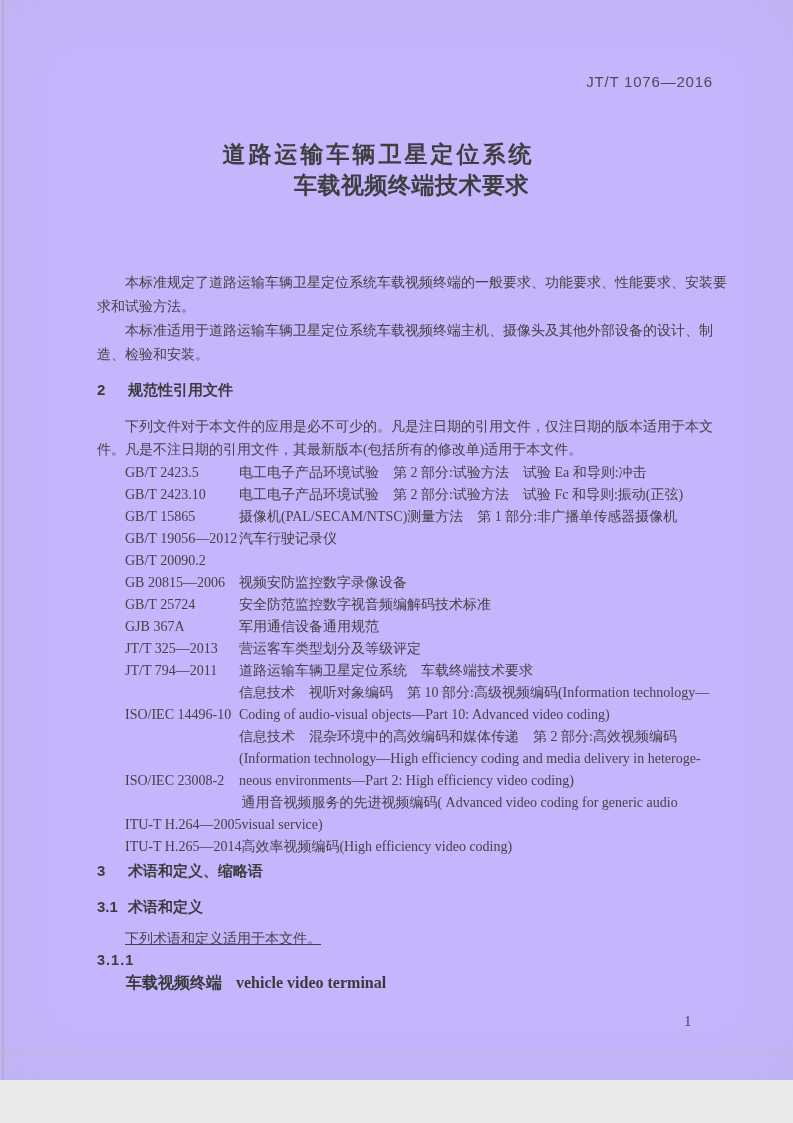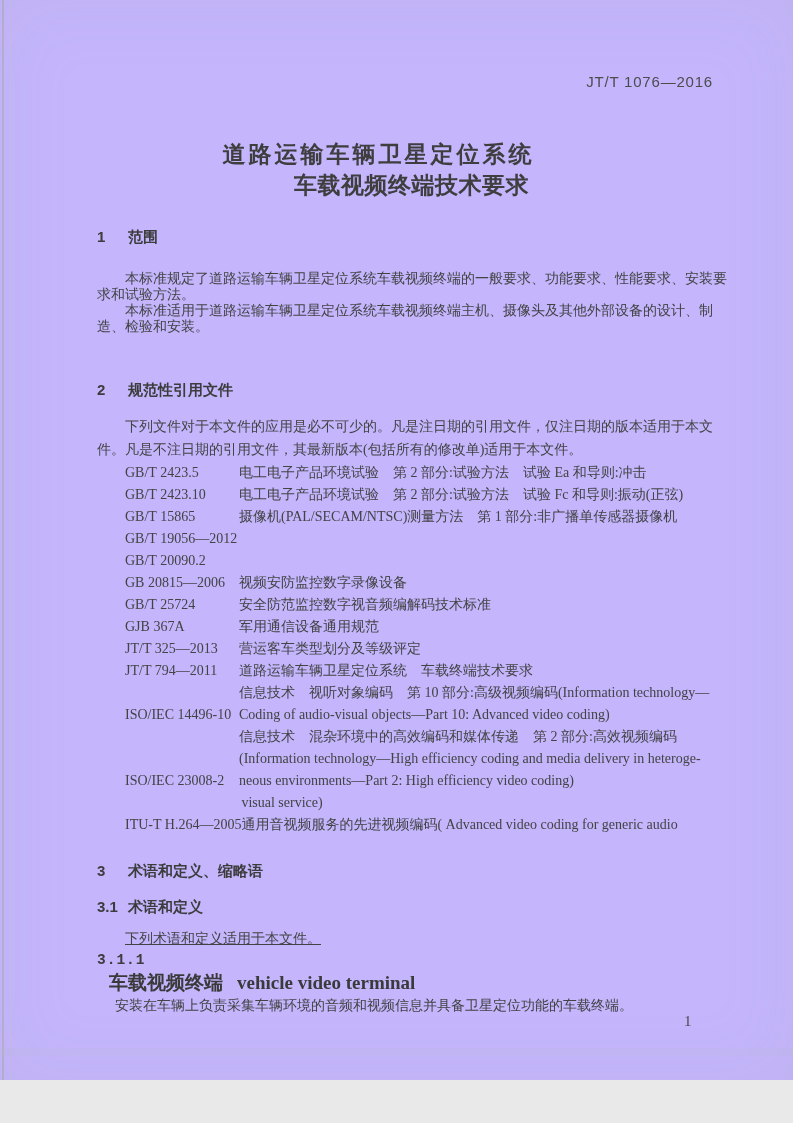--- a/index.html
+++ b/index.html
@@ -39,43 +39,43 @@
     font-size:15px;color:#3c3c3c;line-height:17px;
   }
   .heading .sec-num{display:inline-block;min-width:31px;}
   .h-scope{top:228px;}
   .h-refs{top:381px;}
   .h-terms{top:862px;}
   .h-terms-sub{top:898px;}
 
   .body-block{
     position:absolute;left:97px;width:630px;
-    font-size:14px;line-height:16px;color:#434343;
+    font-size:14px;line-height:24px;color:#434343;
   }
   .body-block p{margin:0;text-indent:2em;}
   .scope-body{top:271px;}
   .refs-intro{top:415px;line-height:23px;text-indent:2em;}
   .terms-intro{top:929px;text-indent:2em;line-height:20px;text-decoration:underline;}
 
   .refs-list{
     position:absolute;left:97px;top:462px;width:636px;
     font-size:14px;line-height:22px;color:#434343;
   }
   .ref-row{display:flex;align-items:flex-end;padding-left:28px;}
   .ref-code{flex:0 0 114px;white-space:nowrap;}
   .ref-desc{flex:1;min-width:0;}
 
   .term-no{
     position:absolute;left:97px;top:952px;
-    font-family:Liberation Mono, monospace;font-weight:bold;
+    font-family:Liberation Sans, sans-serif;font-weight:bold;
     font-size:14.5px;color:#3c3c3c;letter-spacing:1px;
   }
   .term-line{
-    position:absolute;left:109px;top:974px;width:612px;
-    font-weight:bold;font-size:19px;color:#3a3a3a;line-height:18px;
+    position:absolute;left:126px;top:974px;width:612px;
+    font-weight:bold;font-size:16px;color:#3a3a3a;line-height:18px;
   }
   .term-line .zh{font-family:"Liberation Sans", sans-serif;}
   .term-line .en{font-family:"Liberation Serif", serif;margin-left:14px;}
   .term-def{
     position:absolute;left:115px;top:996px;width:612px;
     font-size:14px;color:#434343;line-height:20px;
   }
   .page-no{
     position:absolute;left:684px;top:1013px;
     font-size:15px;color:#4a4a4a;
@@ -91,23 +91,20 @@
   <div class="smudge-1"></div>
   <div class="smudge-2"></div>
 
   <div class="std-no">JT/T 1076—2016</div>
 
   <div class="doc-title">
     <div class="t1">道路运输车辆卫星定位系统</div>
     <div class="t2">车载视频终端技术要求</div>
   </div>
 
-  <div class="heading h-scope">
-    <span class="sec-num">1</span><span class="sec-label">范围</span>
-  </div>
 
   <div class="body-block scope-body">
     <p>本标准规定了道路运输车辆卫星定位系统车载视频终端的一般要求、功能要求、性能要求、安装要求和试验方法。</p>
     <p>本标准适用于道路运输车辆卫星定位系统车载视频终端主机、摄像头及其他外部设备的设计、制造、检验和安装。</p>
   </div>
 
   <div class="heading h-refs">
     <span class="sec-num">2</span><span class="sec-label">规范性引用文件</span>
   </div>
 
@@ -127,20 +124,23 @@
         </span>
       </div>
       <div class="ref-row">
         <span class="ref-code">GB/T 15865</span>
         <span class="ref-desc">
           <div>摄像机(PAL/SECAM/NTSC)测量方法　第 1 部分:非广播单传感器摄像机</div>
         </span>
       </div>
       <div class="ref-row">
         <span class="ref-code">GB/T 19056—2012</span>
+        <span class="ref-desc">
+          <div>汽车行驶记录仪</div>
+        </span>
       </div>
       <div class="ref-row">
         <span class="ref-code">GB/T 20090.2</span>
       </div>
       <div class="ref-row">
         <span class="ref-code">GB 20815—2006</span>
         <span class="ref-desc">
           <div>视频安防监控数字录像设备</div>
         </span>
       </div>
@@ -179,39 +179,44 @@
         <span class="ref-code">ISO/IEC 23008-2</span>
         <span class="ref-desc">
           <div>信息技术　混杂环境中的高效编码和媒体传递　第 2 部分:高效视频编码</div>
           <div>(Information technology—High efficiency coding and media delivery in heteroge-</div>
           <div>neous environments—Part 2: High efficiency video coding)</div>
         </span>
       </div>
       <div class="ref-row">
         <span class="ref-code">ITU-T H.264—2005</span>
         <span class="ref-desc">
+          <div>通用音视频服务的先进视频编码( Advanced video coding for generic audio</div>
           <div>visual service)</div>
-          <div>通用音视频服务的先进视频编码( Advanced video coding for generic audio</div>
+        </span>
+      </div>
+      <div class="ref-row">
+        <span class="ref-code">ITU-T H.265—2014</span>
+        <span class="ref-desc">
+          <div>高效率视频编码(High efficiency video coding)</div>
         </span>
       </div>
     </div>
 
   <div class="heading h-terms">
     <span class="sec-num">3</span><span class="sec-label">术语和定义、缩略语</span>
   </div>
 
   <div class="heading h-terms-sub">
     <span class="sec-num">3.1</span><span class="sec-label">术语和定义</span>
   </div>
 
   <div class="body-block terms-intro">下列术语和定义适用于本文件。</div>
 
   <div class="term-no">3.1.1</div>
 
   <div class="term-line">
     <span class="zh">车载视频终端</span><span class="en">vehicle video terminal</span>
   </div>
 
-  <div class="term-def">安装在车辆上负责采集车辆环境的音频和视频信息并具备卫星定位功能的车载终端。</div>
 
   <div class="page-no">1</div>
 
 </div>
 
 </body></html>

